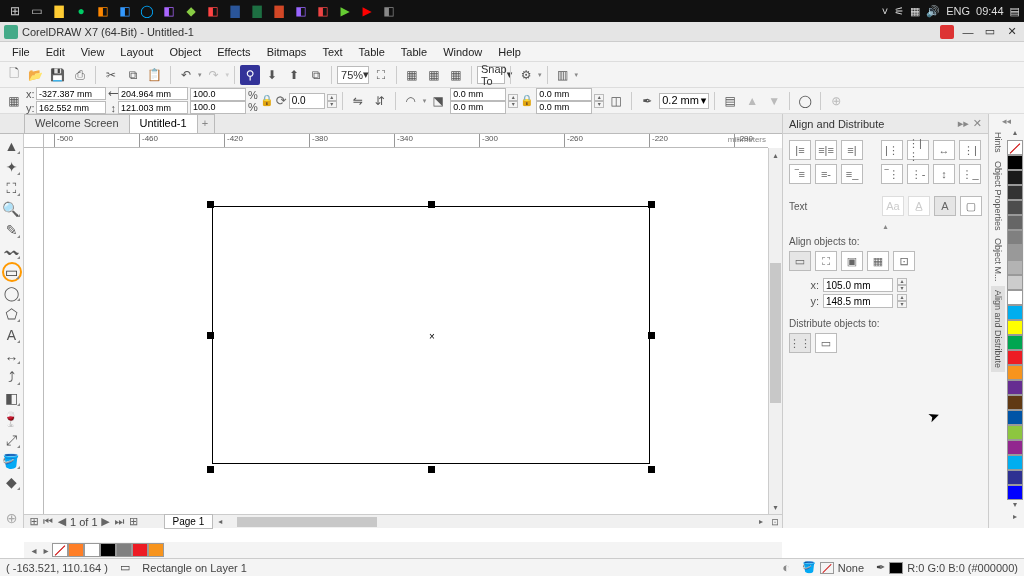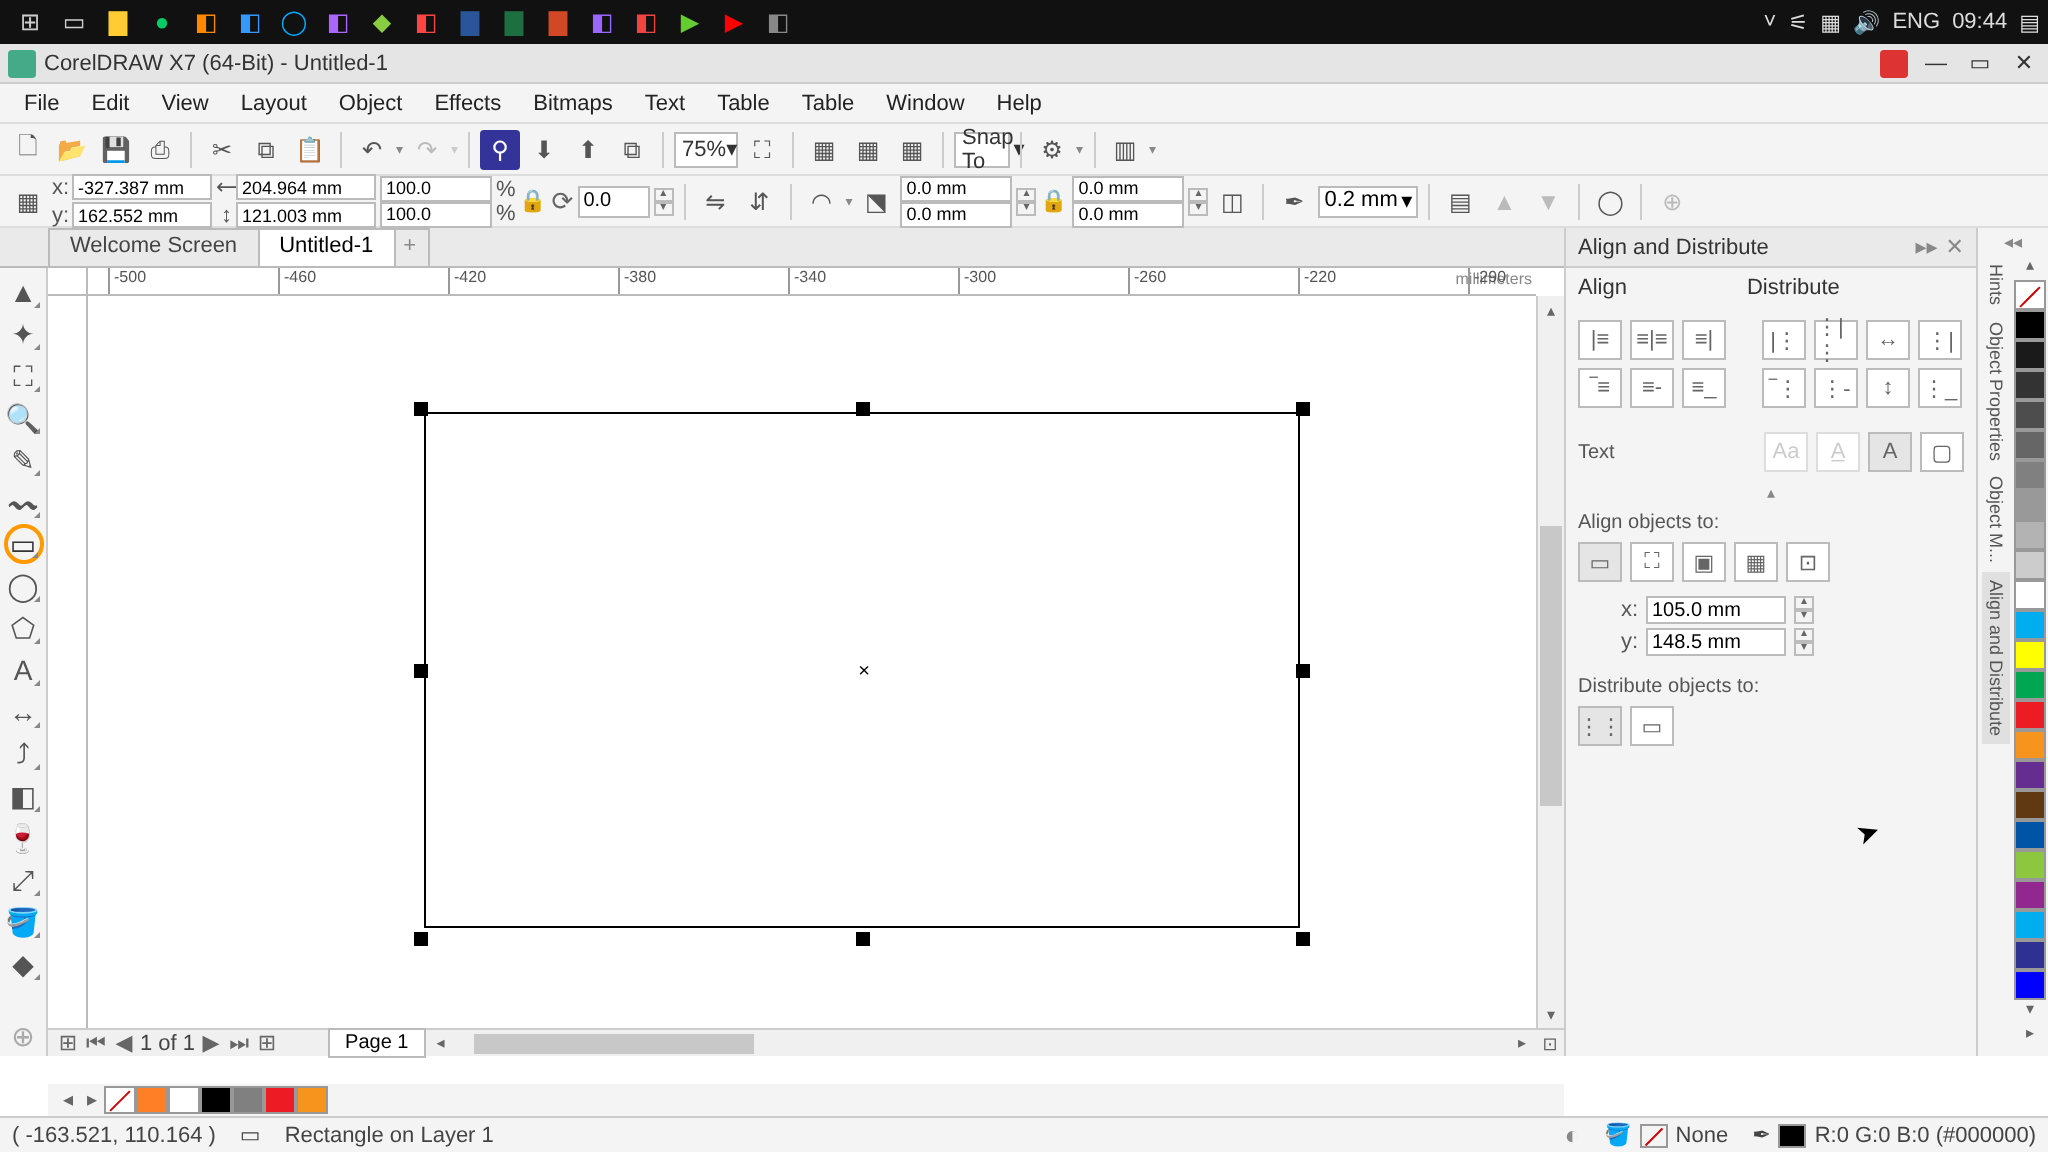--- a/index.html
+++ b/index.html
@@ -340,24 +340,20 @@
 </div>
 
 <div class="docker">
   <div class="dk-title">
     <span>Align and Distribute</span>
     <div class="dk-ctl">
       <span>▸▸</span>
       <span>✕</span>
     </div>
   </div>
-  <div class="hdr-row">
-    <span>Align</span>
-    <span>Distribute</span>
-  </div>
   <div class="sect">
     <div class="btnrow">
       <div class="albtn">|≡</div>
       <div class="albtn">≡|≡</div>
       <div class="albtn">≡|</div>
       <div style="width:10px"></div>
       <div class="albtn">|⋮</div>
       <div class="albtn">⋮|⋮</div>
       <div class="albtn">↔</div>
       <div class="albtn">⋮|</div>

